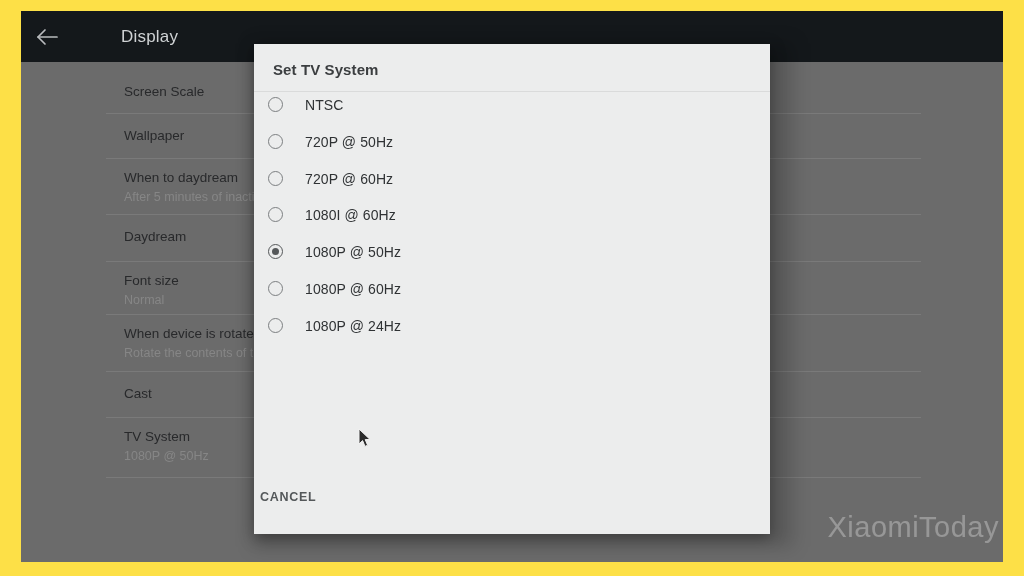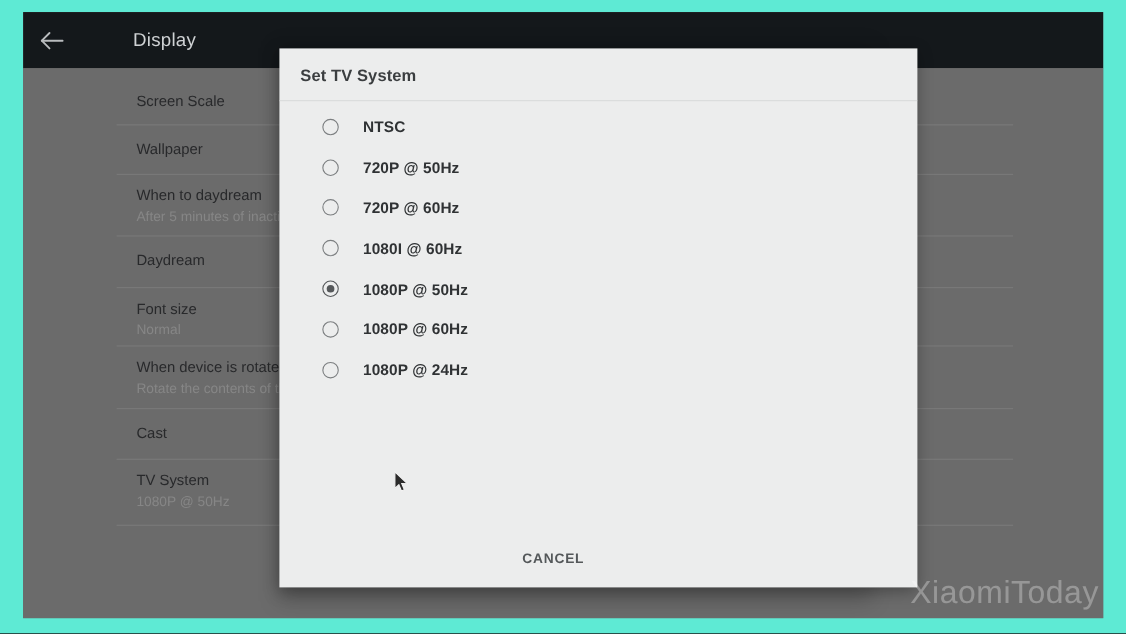--- a/index.html
+++ b/index.html
@@ -6,21 +6,21 @@
   html, body {
     width: 1024px; height: 576px;
     background: #000;
     font-family: "Liberation Sans", sans-serif;
     overflow: hidden;
   }
 
   #screen {
     position: relative;
     width: 1024px; height: 576px;
-    background: #5eead4;
+    background: #fde047;
   }
 
   
   #content-frame {
     position: absolute;
     left: 21px; top: 11px;
     width: 982px; height: 551px;
     background: #6b6b6b;
     overflow: hidden;
   }
@@ -84,21 +84,21 @@
     position: absolute;
     left: 232px; top: 32px;
     width: 540px; height: 504px;
     background: rgba(0,0,0,0.16);
     filter: blur(9px);
     border-radius: 3px;
   }
   #dialog {
     position: absolute;
     left: 233px; top: 33px;
-    width: 580px; height: 490px;
+    width: 516px; height: 490px;
     background: #eceded;
     box-shadow: 0 4px 14px rgba(0,0,0,.35);
     overflow: hidden;
   }
   #dialog-title {
     font-size: 15px;
     font-weight: bold;
     color: #3b3e40;
     padding: 17px 0 0 19px;
     letter-spacing: .1px;
@@ -107,24 +107,22 @@
     margin-top: 13px;
     height: 1px;
     background: #dadbdb;
   }
   #option-list {
     padding-top: 5px;
   }
   .option-row {
     height: 36.8px;
     display: flex;
-    align-items: center;
-    padding-left: 39px;
+    padding-left: 14px;
     cursor: default;
-    font-weight: bold;
   }
   .radio {
     width: 15px; height: 15px;
     border: 1.6px solid #7c7f81;
     border-radius: 50%;
     flex: none;
     position: relative;
     background: transparent;
   }
   .option-row.selected .radio { border-color: #55585a; }
@@ -137,26 +135,26 @@
     background: #55585a;
   }
   .option-label {
     margin-left: 22px;
     font-size: 14px;
     color: #2f3234;
     letter-spacing: .1px;
   }
   #dialog-actions {
     position: absolute;
-    left: 0; bottom: 0;
+    left: 0; bottom: 11px;
     width: 516px;
     height: 52px;
     display: flex;
     align-items: center;
-    justify-content: center;
+    justify-content: flex-start;
     padding-right: 18px;
   }
   #cancel-button {
     font-size: 12.5px;
     font-weight: bold;
     letter-spacing: .7px;
     color: #54585a;
     background: none;
     border: none;
     padding: 8px 6px;
@@ -168,21 +166,21 @@
   #cursor {
     position: absolute;
     left: 337px; top: 417px;
     width: 14px; height: 20px;
     pointer-events: none;
   }
 
   
   #watermark {
     position: absolute;
-    right: 4px; bottom: 6px;
+    right: 4px; bottom: 18px;
     font-size: 29px;
     color: rgba(255,255,255,0.30);
     letter-spacing: .5px;
     font-family: "Liberation Sans", sans-serif;
     white-space: nowrap;
   }
 </style>
 </head>
 <body>
 

